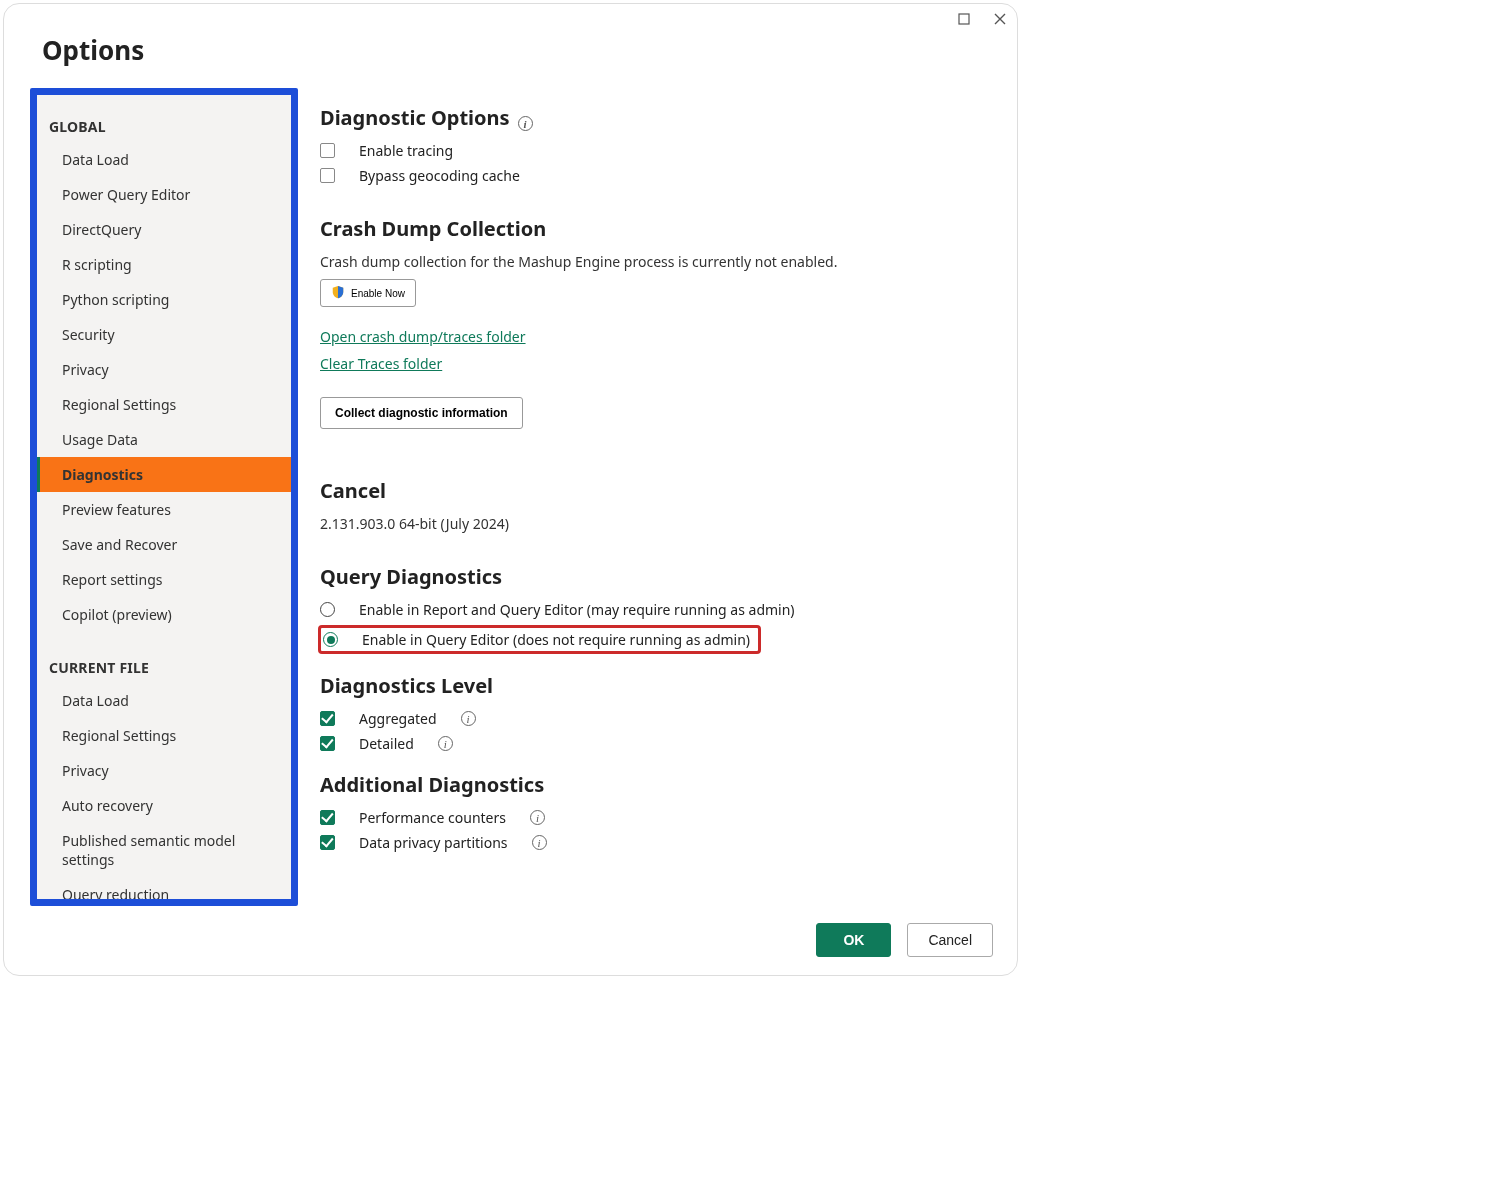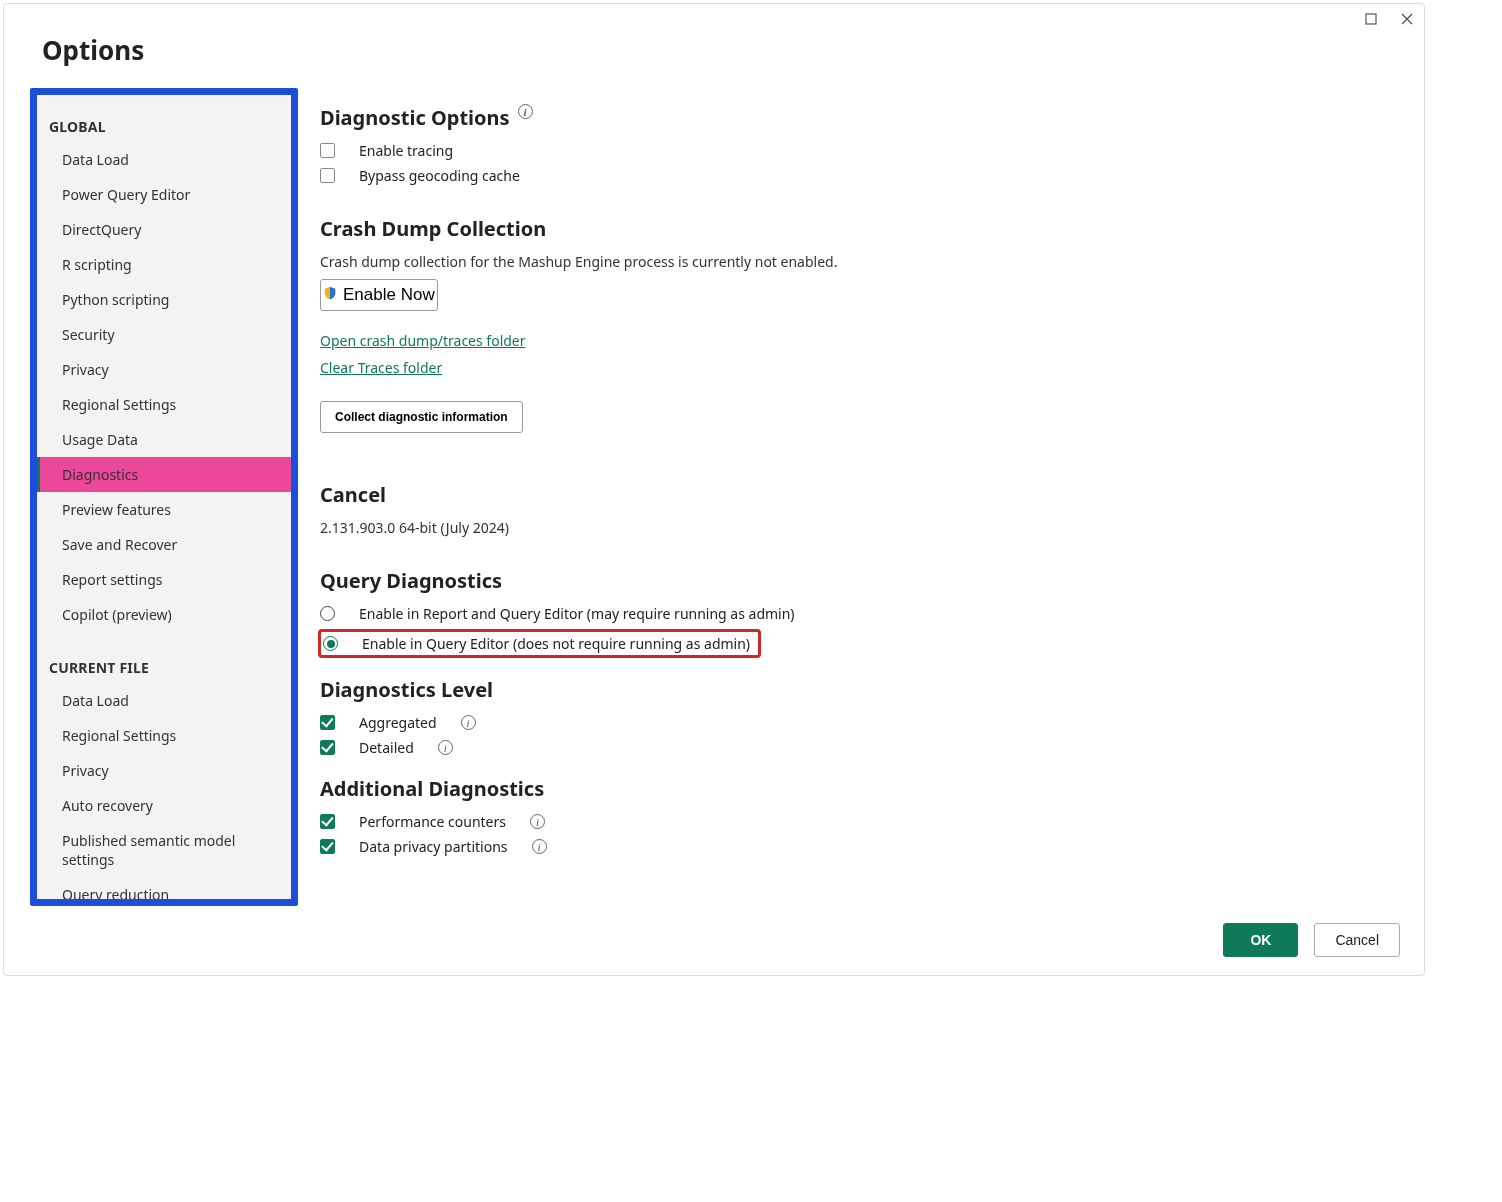--- a/index.html
+++ b/index.html
@@ -5,25 +5,25 @@
   * { box-sizing: border-box; }
   body {
     margin: 0;
     font-family: "Segoe UI", -apple-system, system-ui, sans-serif;
     font-size: 14px;
     color: #222;
     background: #fff;
   }
   .dialog {
     position: relative;
-    width: 1422px;
+    width: 1015px;
     height: 973px;
     margin: 3px;
     border: 1px solid #ddd;
-    border-radius: 4px;
+    border-radius: 16px;
     background: #fff;
   }
   .window-controls {
     position: absolute;
     top: 8px;
     right: 10px;
     display: flex;
     gap: 22px;
     align-items: center;
   }
@@ -56,34 +56,35 @@
     letter-spacing: .2px;
   }
   .sidebar-item {
     font-size: 14px;
     padding: 8px 10px 8px 22px;
     color: #333;
     cursor: pointer;
     border-left: 3px solid transparent;
   }
   .sidebar-item.selected {
-    background: #ec4899;
+    background: #f97316;
     border-left: 3px solid #0f7a5a;
+    font-weight: bold;
   }
   .content {
     flex: 1;
     padding: 8px 30px 0 22px;
     overflow-y: auto;
   }
   .sec-title {
     font-size: 20px;
     font-weight: 700;
     margin: 8px 0 10px 0;
     display: flex;
-    align-items: flex-start;
+    align-items: flex-end;
     gap: 8px;
   }
   .sec-title.later { margin-top: 30px; }
   .ctrl-row {
     display: flex;
     align-items: center;
     gap: 24px;
     margin: 6px 0;
     font-size: 14px;
   }
@@ -120,21 +121,21 @@
   .info-icon {
     width:15px; height:15px; border:1px solid #666; border-radius:50%;
     display:inline-flex; align-items:center; justify-content:center;
     font-size:11px; color:#555; font-style: italic; font-family: Georgia, serif;
     flex-shrink:0;
   }
   .desc { margin: 4px 0 8px 0; font-size:14px; color:#333; }
   .btn {
     display:inline-flex; align-items:center; gap:6px;
     border:1px solid #999; border-radius:3px;
-    background:#fff; padding:5px 2px; font-size:17px; cursor:pointer;
+    background:#fff; padding:5px 10px; font-size:10px; cursor:pointer;
   }
   .btn.bold { font-weight:600; padding:8px 14px; font-size:12px; }
   .btn.primary {
     background:#0f7a5a; color:#fff; border-color:#0f7a5a; font-weight:600;
     padding:8px 26px; font-size:14px;
   }
   .link-row { margin: 8px 0; }
   .link {
     color:#0f7a5a; text-decoration: underline; cursor:pointer; font-size:14px;
   }

